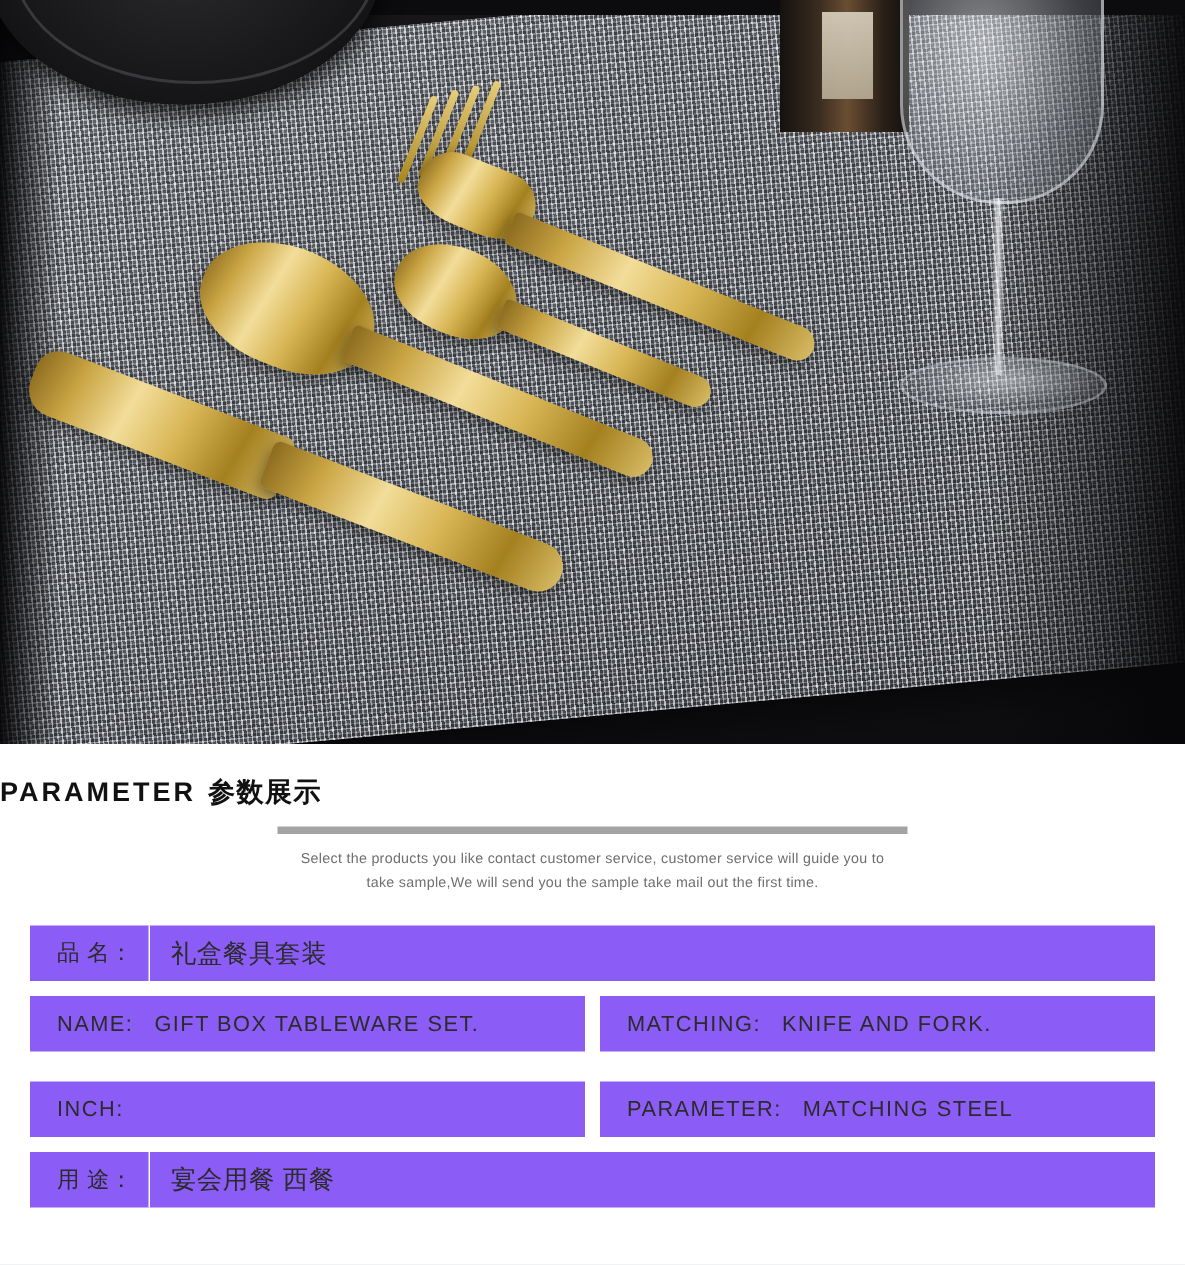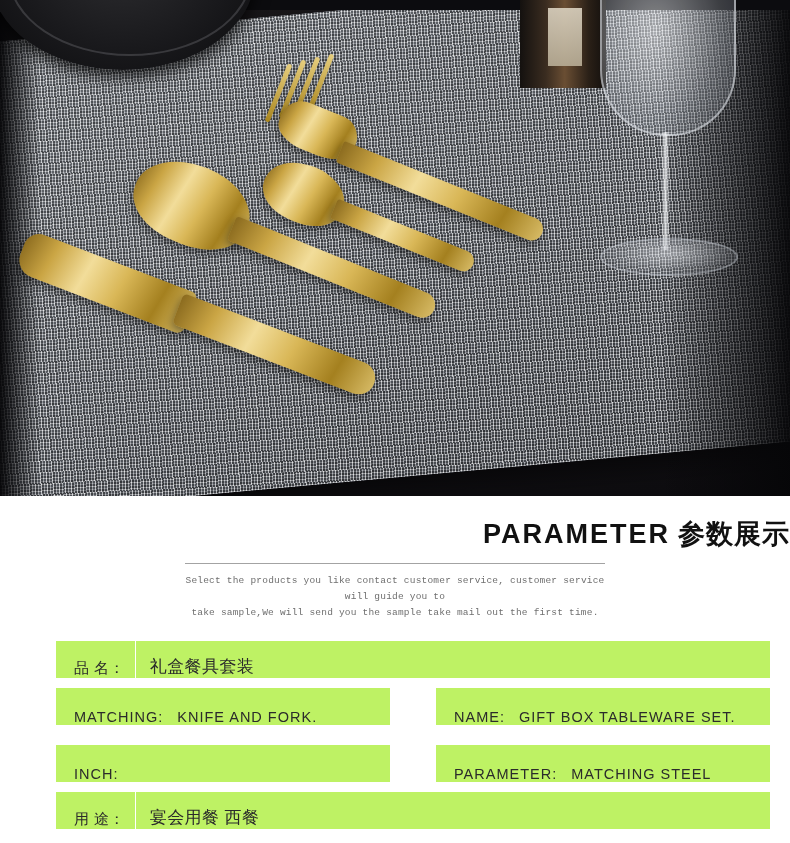--- a/index.html
+++ b/index.html
@@ -207,61 +207,59 @@
     transform-origin: 0 50%;
   }
 
   
   .param {
     position: relative;
     width: 790px;
     background: #fff;
   }
   .param-title {
-    text-align: right;
+    text-align: left;
     padding-top: 20px;
-    font-size: 27px;
+    font-size: 18px;
     font-weight: bold;
     letter-spacing: 1px;
     color: #111;
   }
   .param-title .en { letter-spacing: 2px; }
   .param-title .cn { margin-left: 8px; }
 
   .param-sub-wrap {
     width: 420px;
     margin: 11px auto 0 auto;
-    border-top: 1px solid #a3a3a3;
+    border-top: 5px solid #a3a3a3;
     padding-top: 9px;
     text-align: center;
-    font-family: Liberation Mono, monospace;
   }
   .param-sub {
     font-size: 9.5px;
     color: #6f6f6f;
     line-height: 16px;
     letter-spacing: .2px;
   }
 
   .spec-table {
     width: 750px;
     margin: 20px auto 0 auto;
   }
   .spec-row {
     display: flex;
     gap: 10px;
   }
   .cell {
     display: flex;
-    align-items: flex-end;
+    align-items: center;
     height: 37px;
-    background: #bef264;
+    background: #8b5cf6;
     flex: 1 1 0;
     min-width: 0;
-    margin-left: 36px;
   }
   .cell-label {
     flex: 0 0 auto;
     padding-left: 18px;
     padding-right: 10px;
     font-size: 15px;
     color: #2b2b2b;
     letter-spacing: .4px;
     white-space: nowrap;
   }
@@ -341,26 +339,26 @@
         <div class="cell">
           <span class="cell-label">品  名：</span>
           <span class="cell-sep"></span>
           <span class="cell-value">礼盒餐具套装</span>
         </div>
       </div>
       <div class="row-gap"></div>
 
       <div class="spec-row en-row">
         <div class="cell">
+          <span class="cell-label wide">NAME:</span>
+          <span class="cell-value">GIFT BOX TABLEWARE SET.</span>
+        </div>
+        <div class="cell">
           <span class="cell-label wide">MATCHING:</span>
           <span class="cell-value">KNIFE AND FORK.</span>
-        </div>
-        <div class="cell">
-          <span class="cell-label wide">NAME:</span>
-          <span class="cell-value">GIFT BOX TABLEWARE SET.</span>
         </div>
       </div>
       <div class="row-gap"></div>
 
       <div class="spec-row">
       </div>
       <div class="row-gap"></div>
 
       <div class="spec-row en-row">
         <div class="cell">

